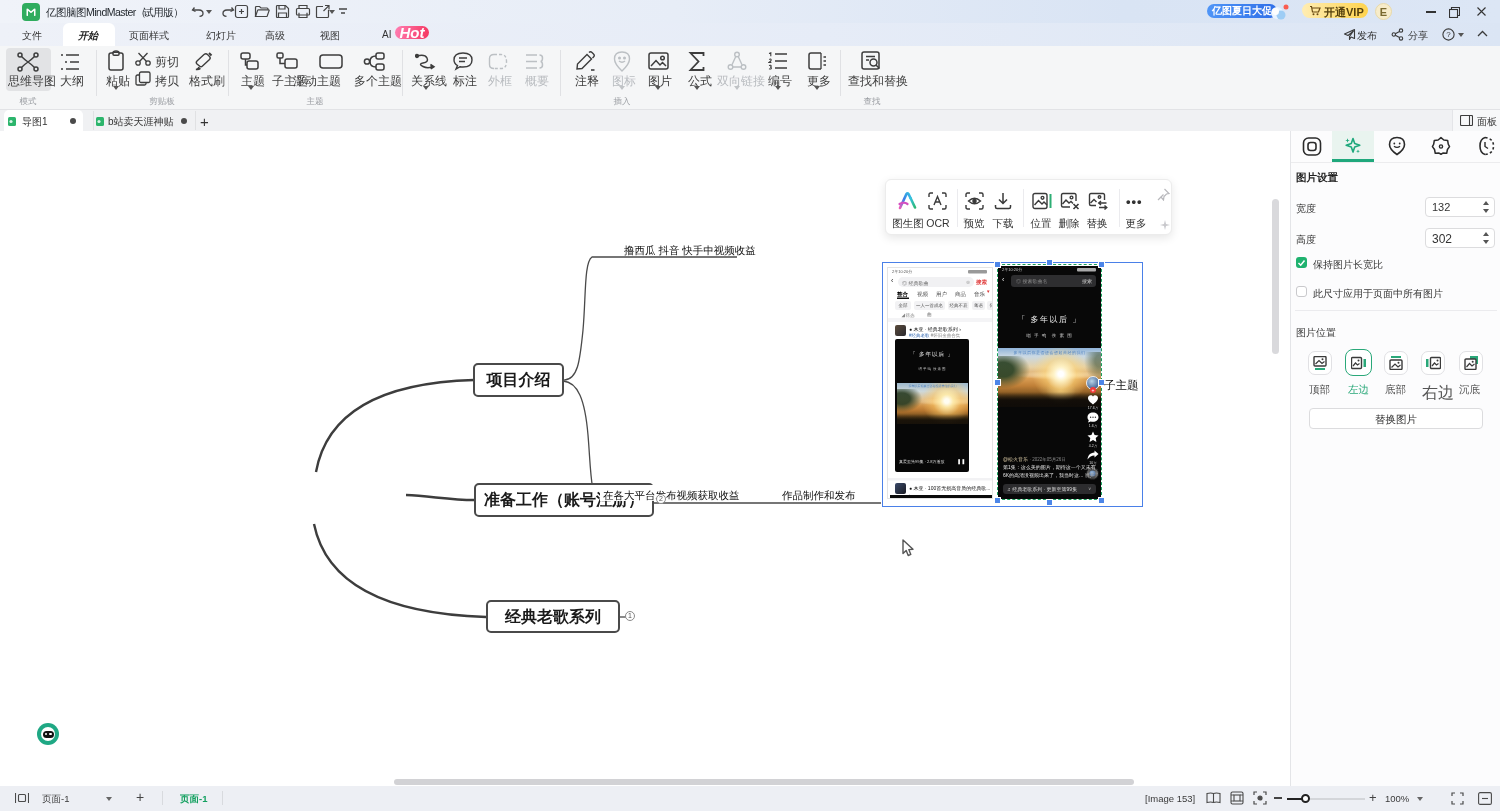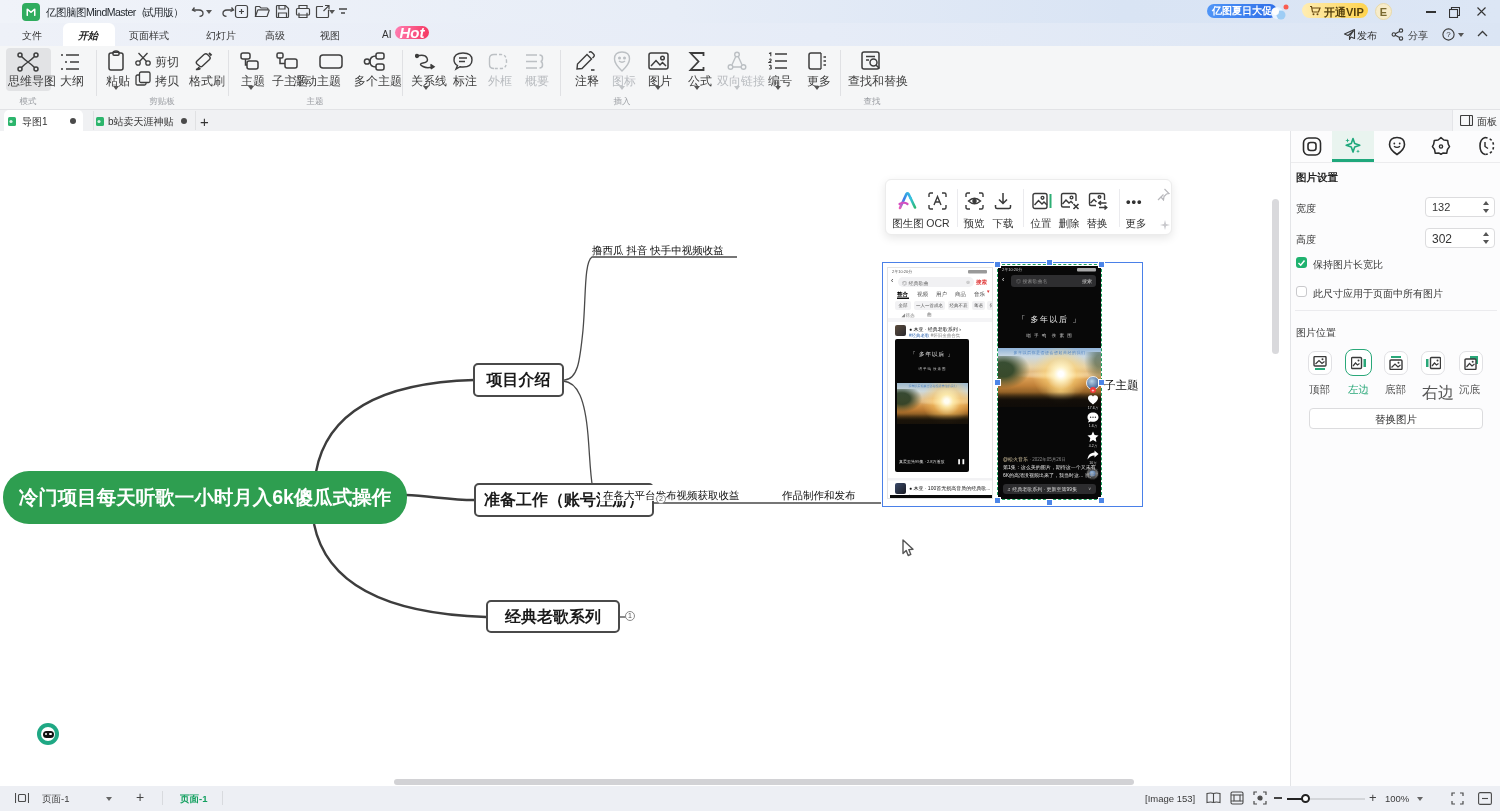--- a/index.html
+++ b/index.html
@@ -376,31 +376,30 @@
   <div class="abs" id="canvas">
     <svg class="abs" style="left:0;top:0" width="1290" height="655" viewBox="0 0 1290 655">
       <path d="M 316 341 Q 332 253 474 249" fill="none" stroke="#3d3d3d" stroke-width="2.4"></path>
       <path d="M 314 393 Q 332 481 486 486" fill="none" stroke="#3d3d3d" stroke-width="2.4"></path>
       <path d="M 406 364 C 430 365 450 369 474 369" fill="none" stroke="#3d3d3d" stroke-width="2.4"></path>
       <path d="M 563 249 C 578 250 580 229 583 199 C 586 167 584 131 592 126 L 737 126" fill="none" stroke="#4a4a4a" stroke-width="1.3"></path>
       <path d="M 563 250 C 578 251 585 269 588 304 C 591 339 590 367 601 372 L 881 372" fill="none" stroke="#4a4a4a" stroke-width="1.3"></path>
       <path d="M 620 486 L 626 486" fill="none" stroke="#4a4a4a" stroke-width="1.3"></path>
     </svg>
 
-    <div class="abs" style="left:592px;top:113px;font-size:10.5px;color:#111;">撸西瓜 抖音 快手中视频收益</div>
+    <div class="abs" style="left:624px;top:113px;font-size:10.5px;color:#111;">撸西瓜 抖音 快手中视频收益</div>
     <div class="abs" style="left:782px;top:358px;font-size:10.5px;color:#111;">作品制作和发布</div>
 
     <div class="topicbox" style="left:473px;top:232px;width:91px;height:34px;line-height:30px;">项目介绍</div>
     <div class="topicbox" style="left:474px;top:352px;width:180px;height:34px;line-height:30px;">准备工作（账号注册）</div>
     <div class="abs" style="left:600px;top:354px;width:141px;height:16px;background:#fff;"></div>
     <div class="abs" style="left:603px;top:358px;font-size:10.5px;color:#111;">在各大平台发布视频获取收益</div>
     <div class="topicbox" style="left:486px;top:469px;width:134px;height:33px;line-height:29px;">经典老歌系列</div>
     <div class="badge" style="left:656px;top:363px;">2</div>
     <div class="badge" style="left:625px;top:480px;">1</div>
-    <div class="abs" style="left:3px;top:340px;width:404px;height:53px;background:#2e9e50;border-radius:26px;color:#fff;font-weight:bold;font-size:19.5px;text-align:center;line-height:53px;">冷门项目每天听歌一小时月入6k傻瓜式操作</div>
 
     <div class="abs" style="left:882px;top:131px;width:261px;height:245px;border:1.5px solid #4a80e8;"></div>
 
     <div class="abs" id="lphone" style="left:888px;top:137px;width:104px;height:230px;background:#fff;outline:0.5px solid #e4e4e4;overflow:hidden;">
      <div class="abs" style="left:0;top:0;width:208px;height:460px;transform:scale(0.5);transform-origin:0 0;">
       <div class="abs" style="left:8px;top:2px;font-size:8px;color:#555;">2年10:20分</div>
       <div class="abs" style="left:160px;top:4px;width:38px;height:7px;background:#999;border-radius:2px;"></div>
       <div class="abs" style="left:6px;top:17px;font-size:14px;color:#222;">‹</div>
       <div class="abs" style="left:20px;top:18px;width:152px;height:20px;background:#f1f1f3;border-radius:10px;"></div>
       <div class="abs" style="left:28px;top:23px;font-size:10px;color:#666;">◎ 经典歌曲</div>

